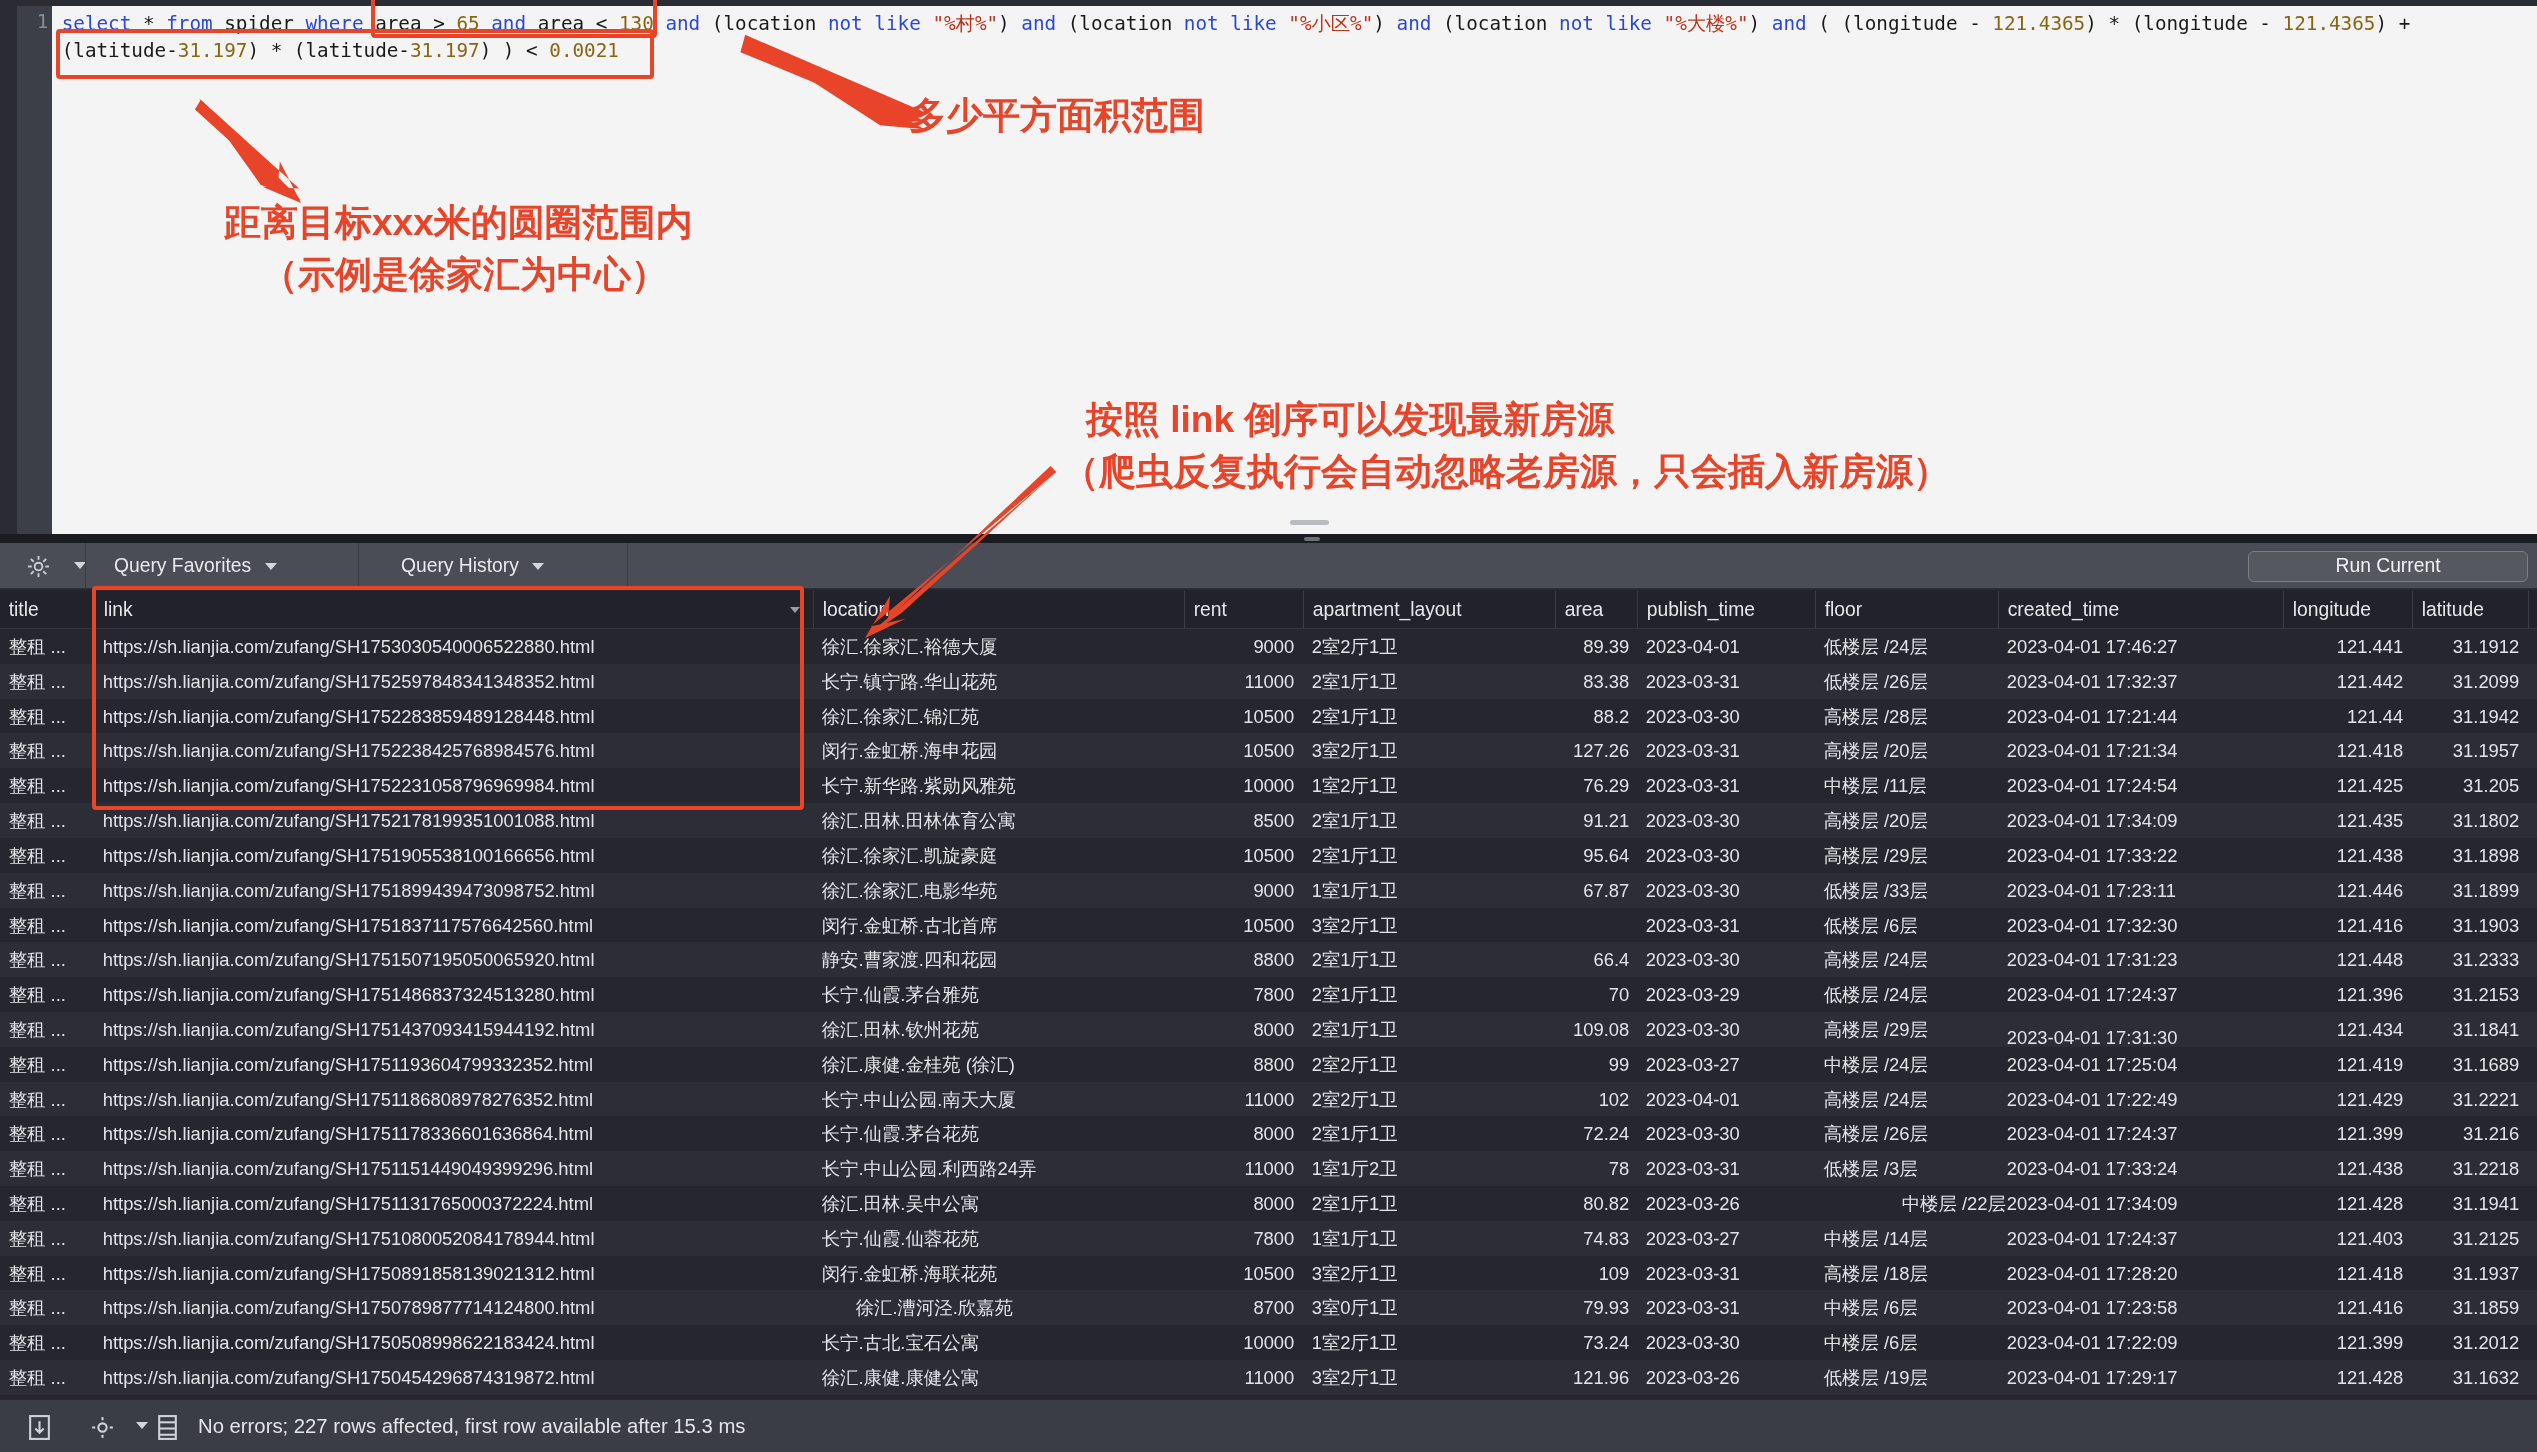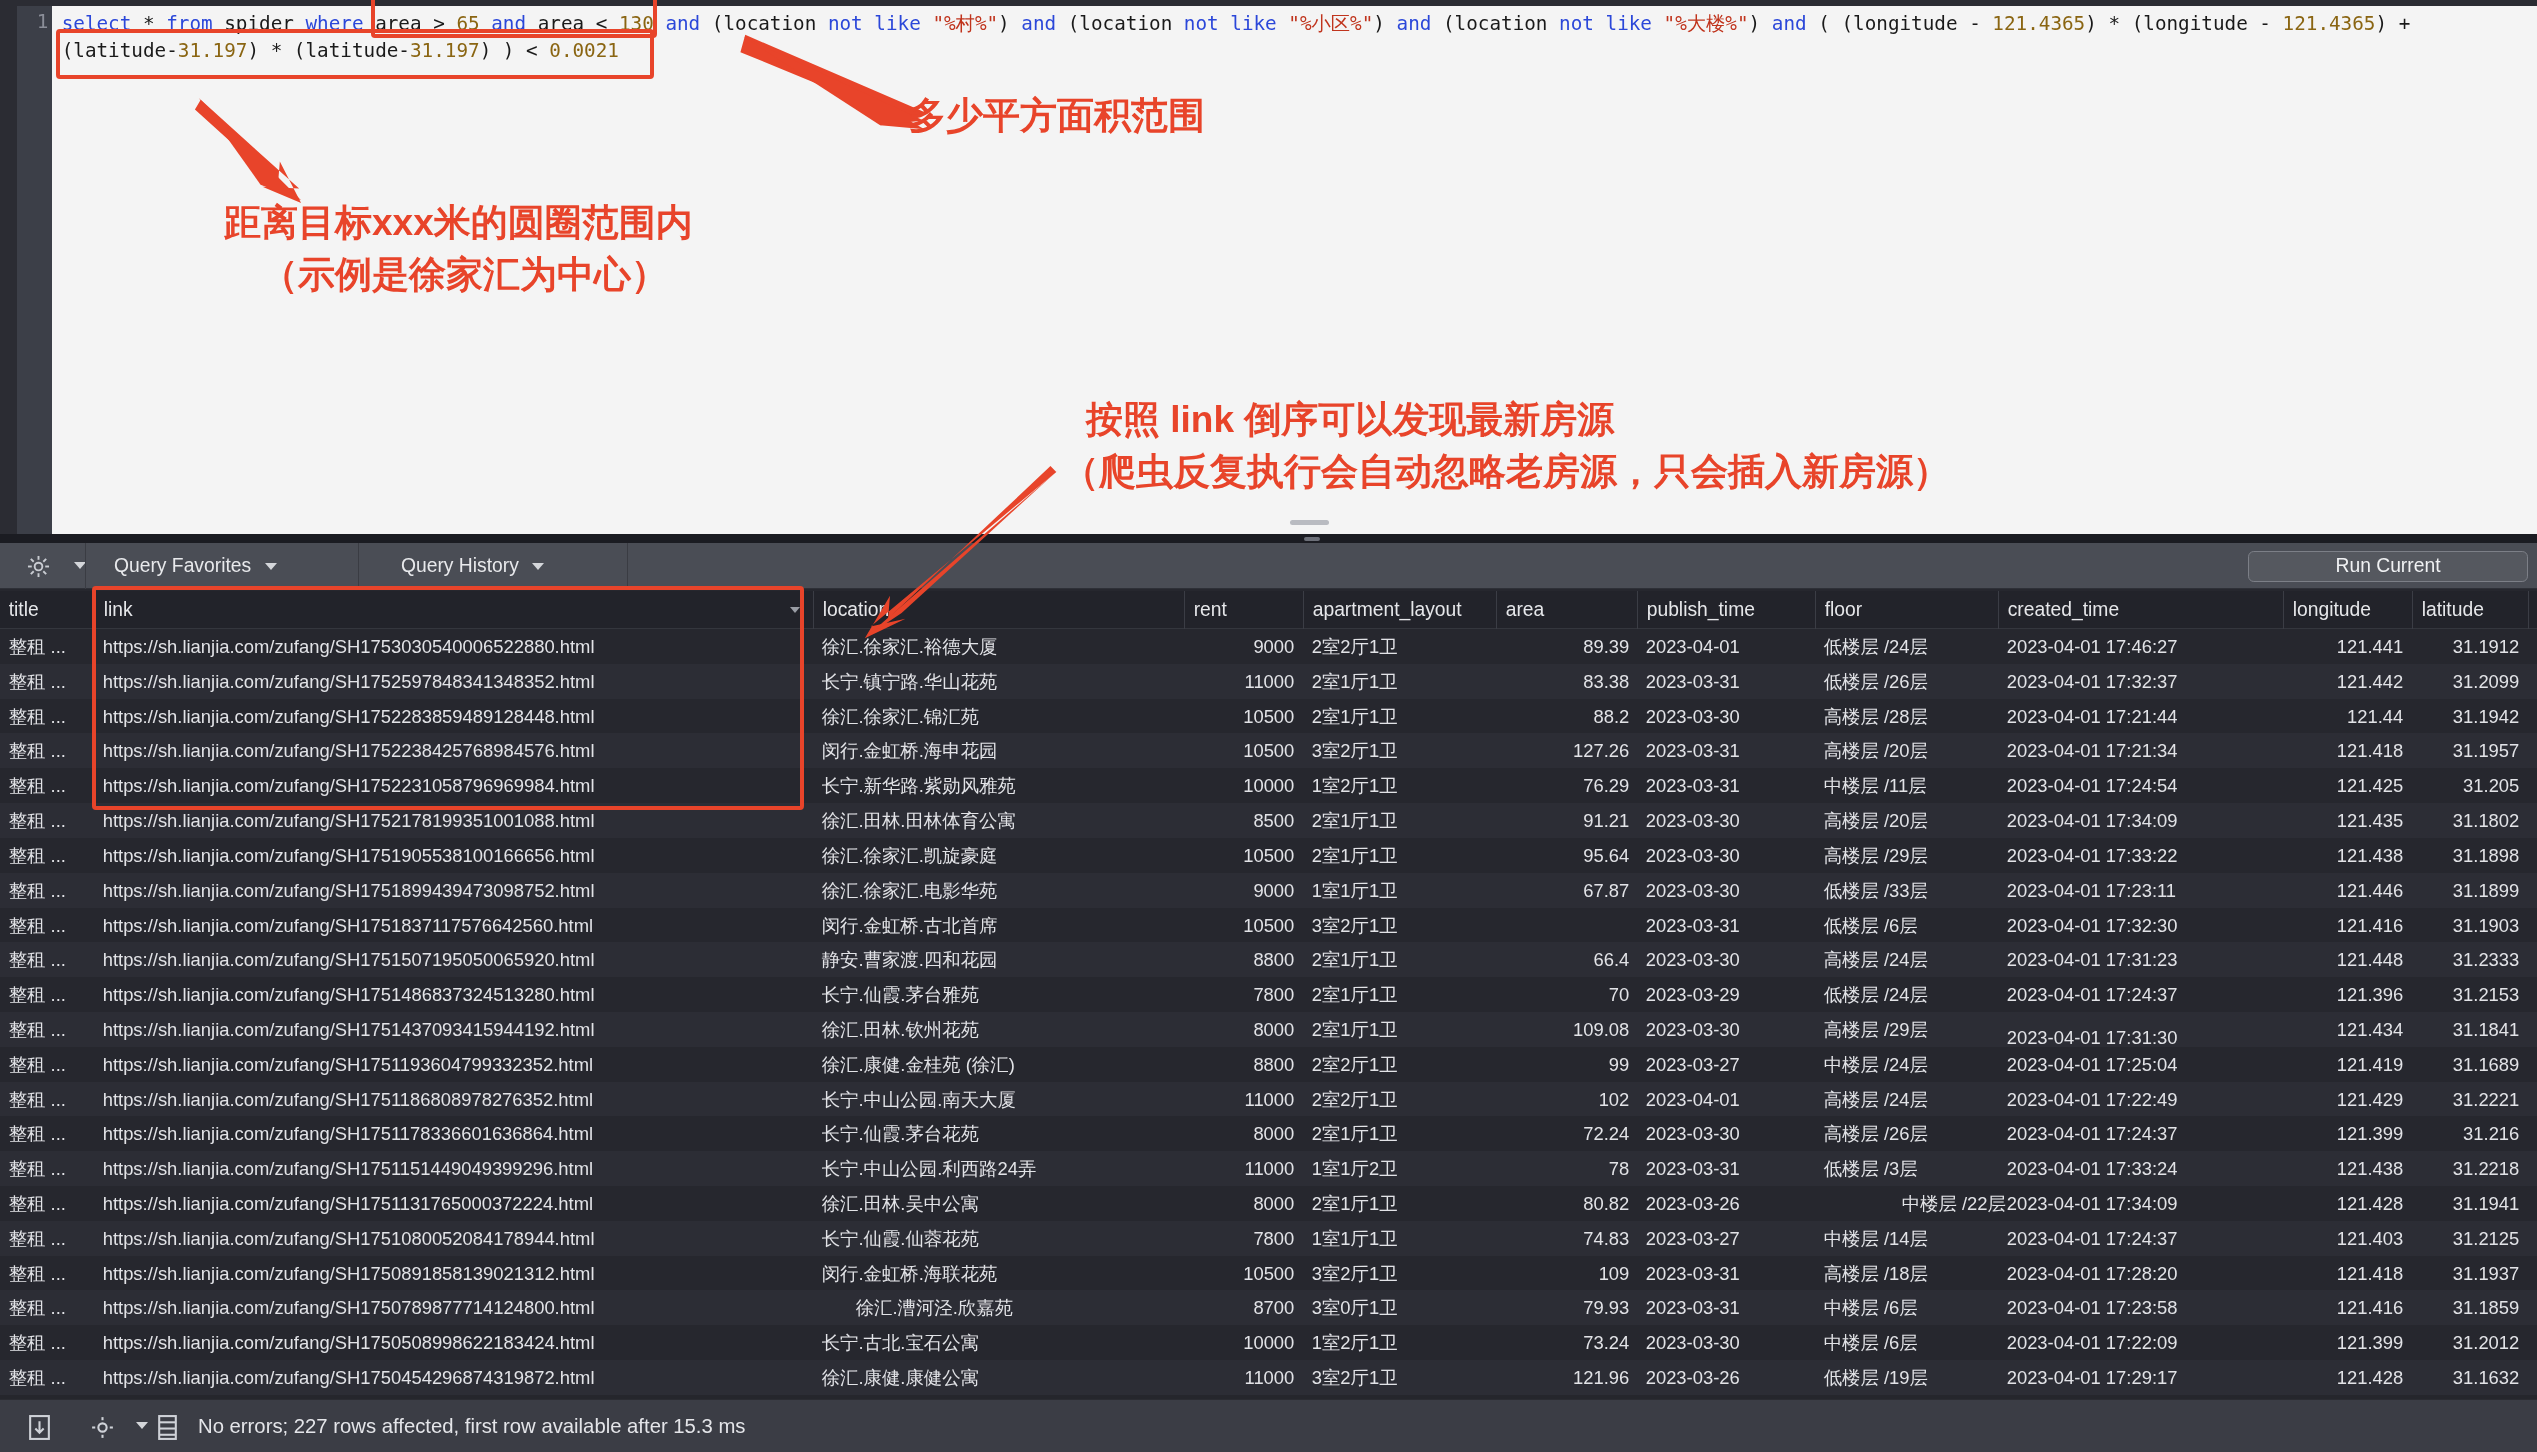--- a/index.html
+++ b/index.html
@@ -314,21 +314,21 @@
         </div>
         <div class="hcell" style="left: 813px; width: 370px;">
           <span>location</span>
         </div>
         <div class="hcell" style="left: 1184px; width: 119px;">
           <span>rent</span>
         </div>
         <div class="hcell" style="left: 1303px; width: 209px;">
           <span>apartment_layout</span>
         </div>
-        <div class="hcell" style="left: 1496px; width: 126px;">
+        <div class="hcell" style="left: 1555px; width: 126px;">
           <span>area</span>
         </div>
         <div class="hcell" style="left: 1637px; width: 178px;">
           <span>publish_time</span>
         </div>
         <div class="hcell" style="left: 1815px; width: 183px;">
           <span>floor</span>
         </div>
         <div class="hcell" style="left: 1998px; width: 285px;">
           <span>created_time</span>

